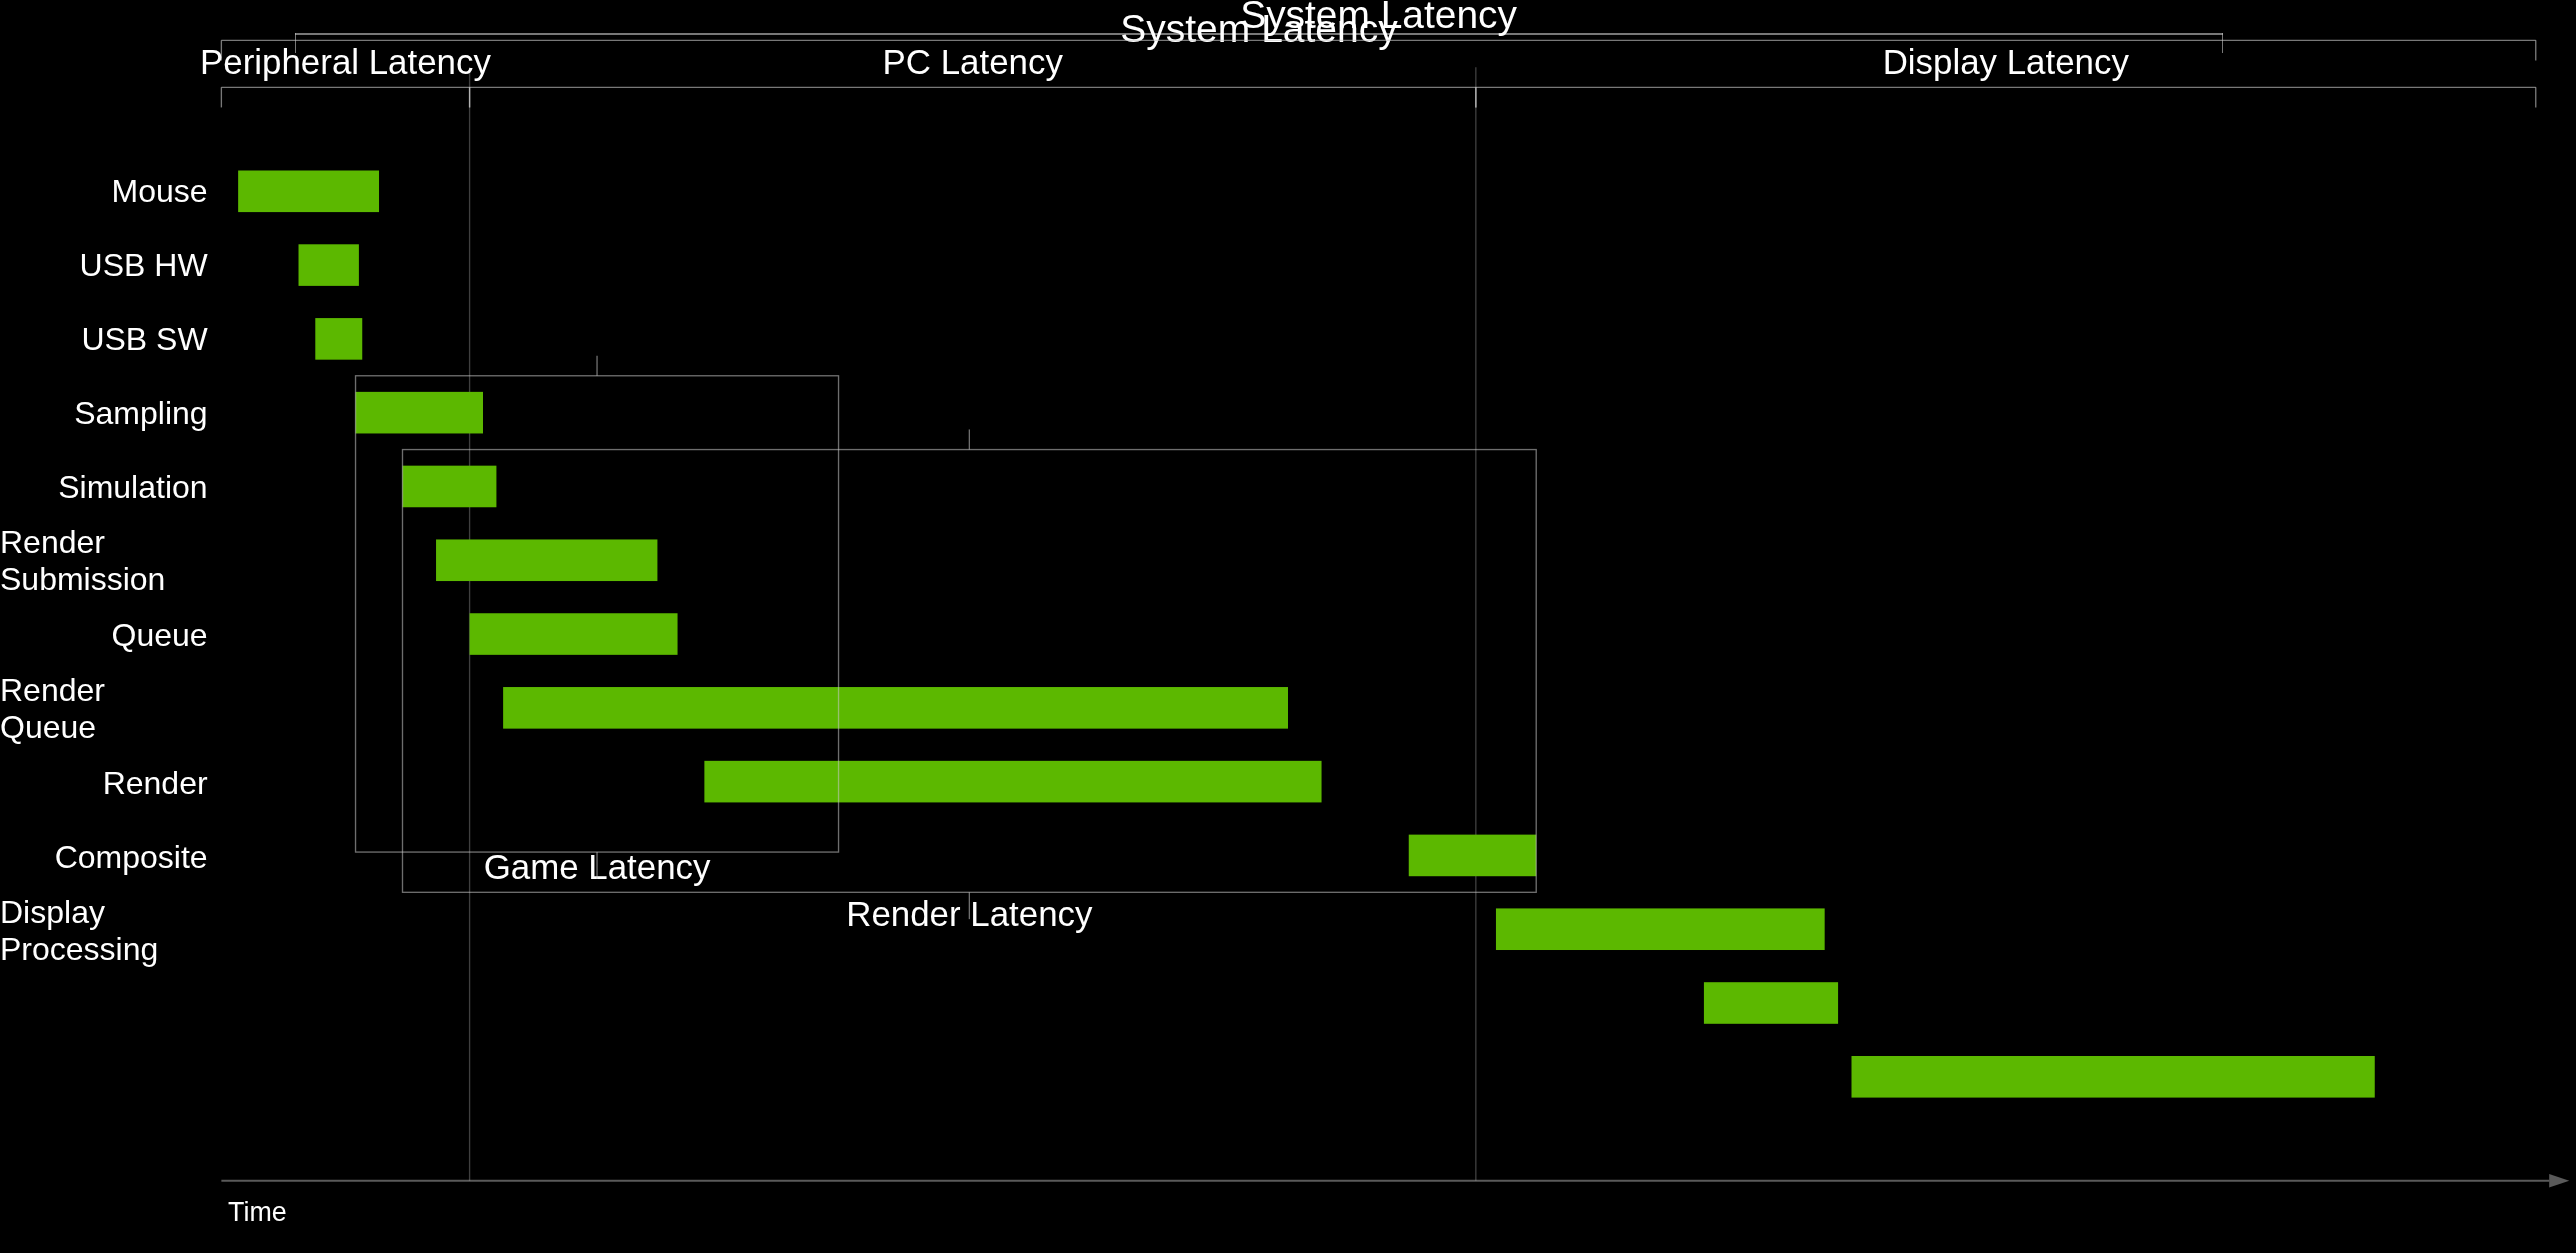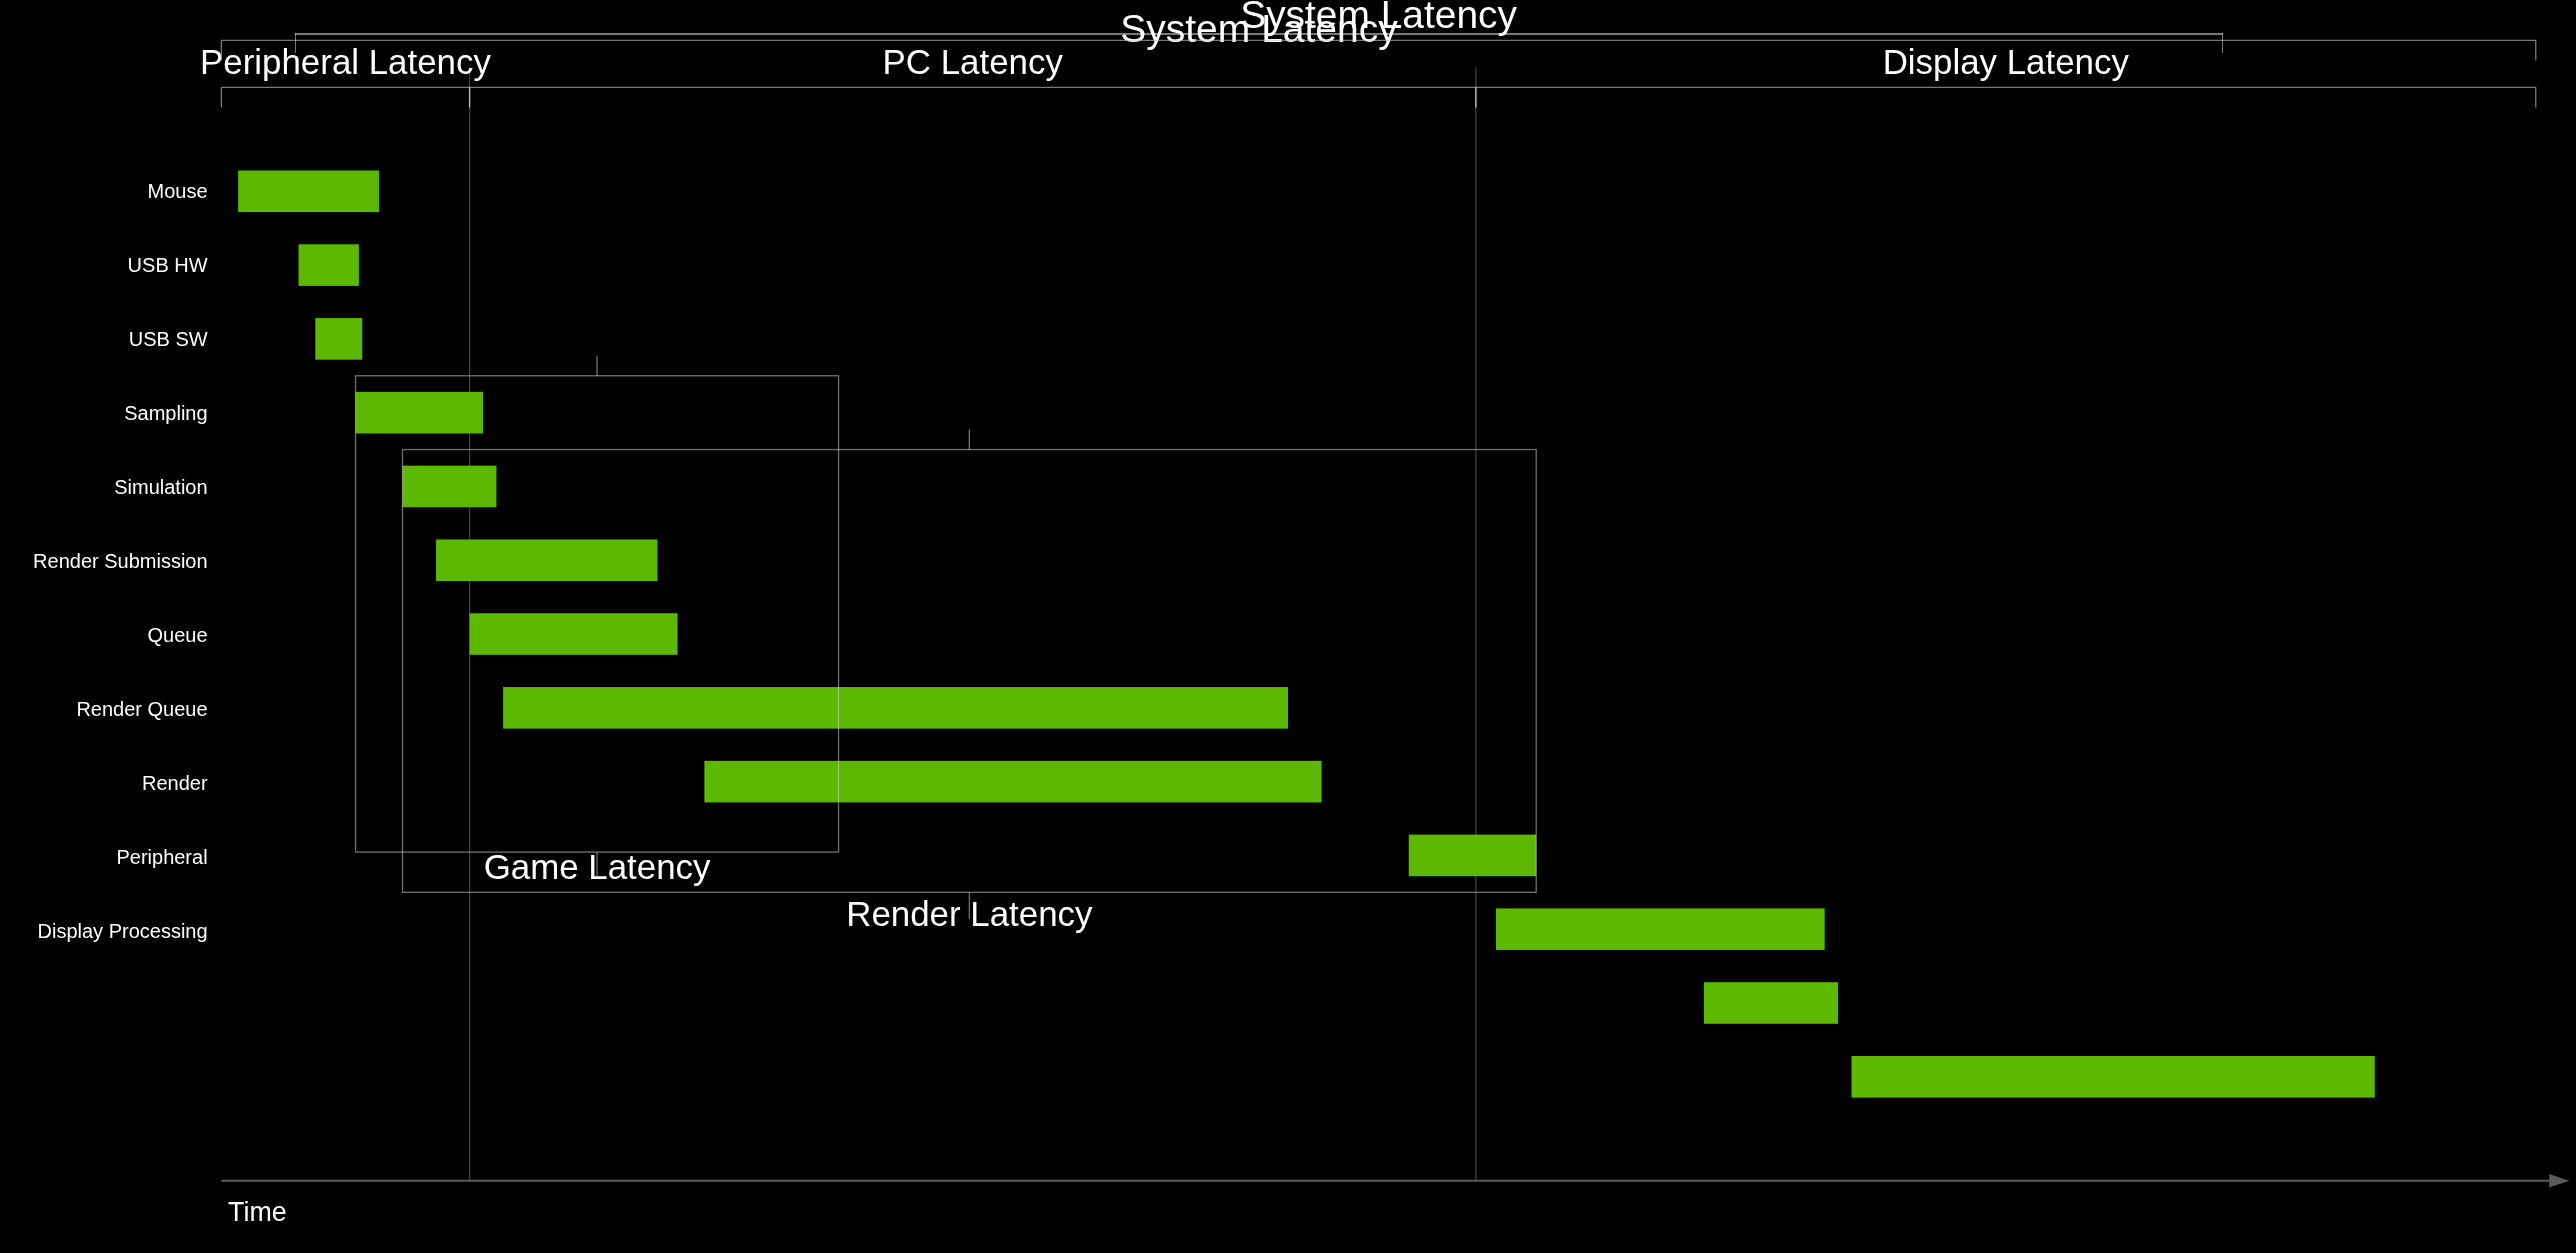--- a/index.html
+++ b/index.html
@@ -29,21 +29,21 @@
       top: 154px;
       width: 221px;
     }
 
     .row-label {
       height: 74px;
       display: flex;
       align-items: center;
       justify-content: flex-end;
       padding-right: 13.4px;
-      font-size: 20px;
+      font-size: 32px;
       color: #fff;
       font-weight: 300;
     }
 
     
     .system-bracket {
       position: absolute;
       top: 13.4px;
       left: 295px;
       right: 37px;
@@ -122,21 +122,21 @@
     <div class="row-label">
         <span>Queue</span>
       </div>
     <div class="row-label">
         <span>Render Queue</span>
       </div>
     <div class="row-label">
         <span>Render</span>
       </div>
     <div class="row-label">
-        <span>Peripheral</span>
+        <span>Composite</span>
       </div>
     <div class="row-label">
         <span>Display Processing</span>
       </div>
   </div>
 
   <svg style="position:absolute;left:0;top:0;width:2576px;height:1254px;" viewBox="0 0 3840 1869" xmlns="http://www.w3.org/2000/svg">
 
     <line x1="700" y1="100" x2="700" y2="1760" stroke="rgba(180,180,180,0.35)" stroke-width="2"></line>
 

